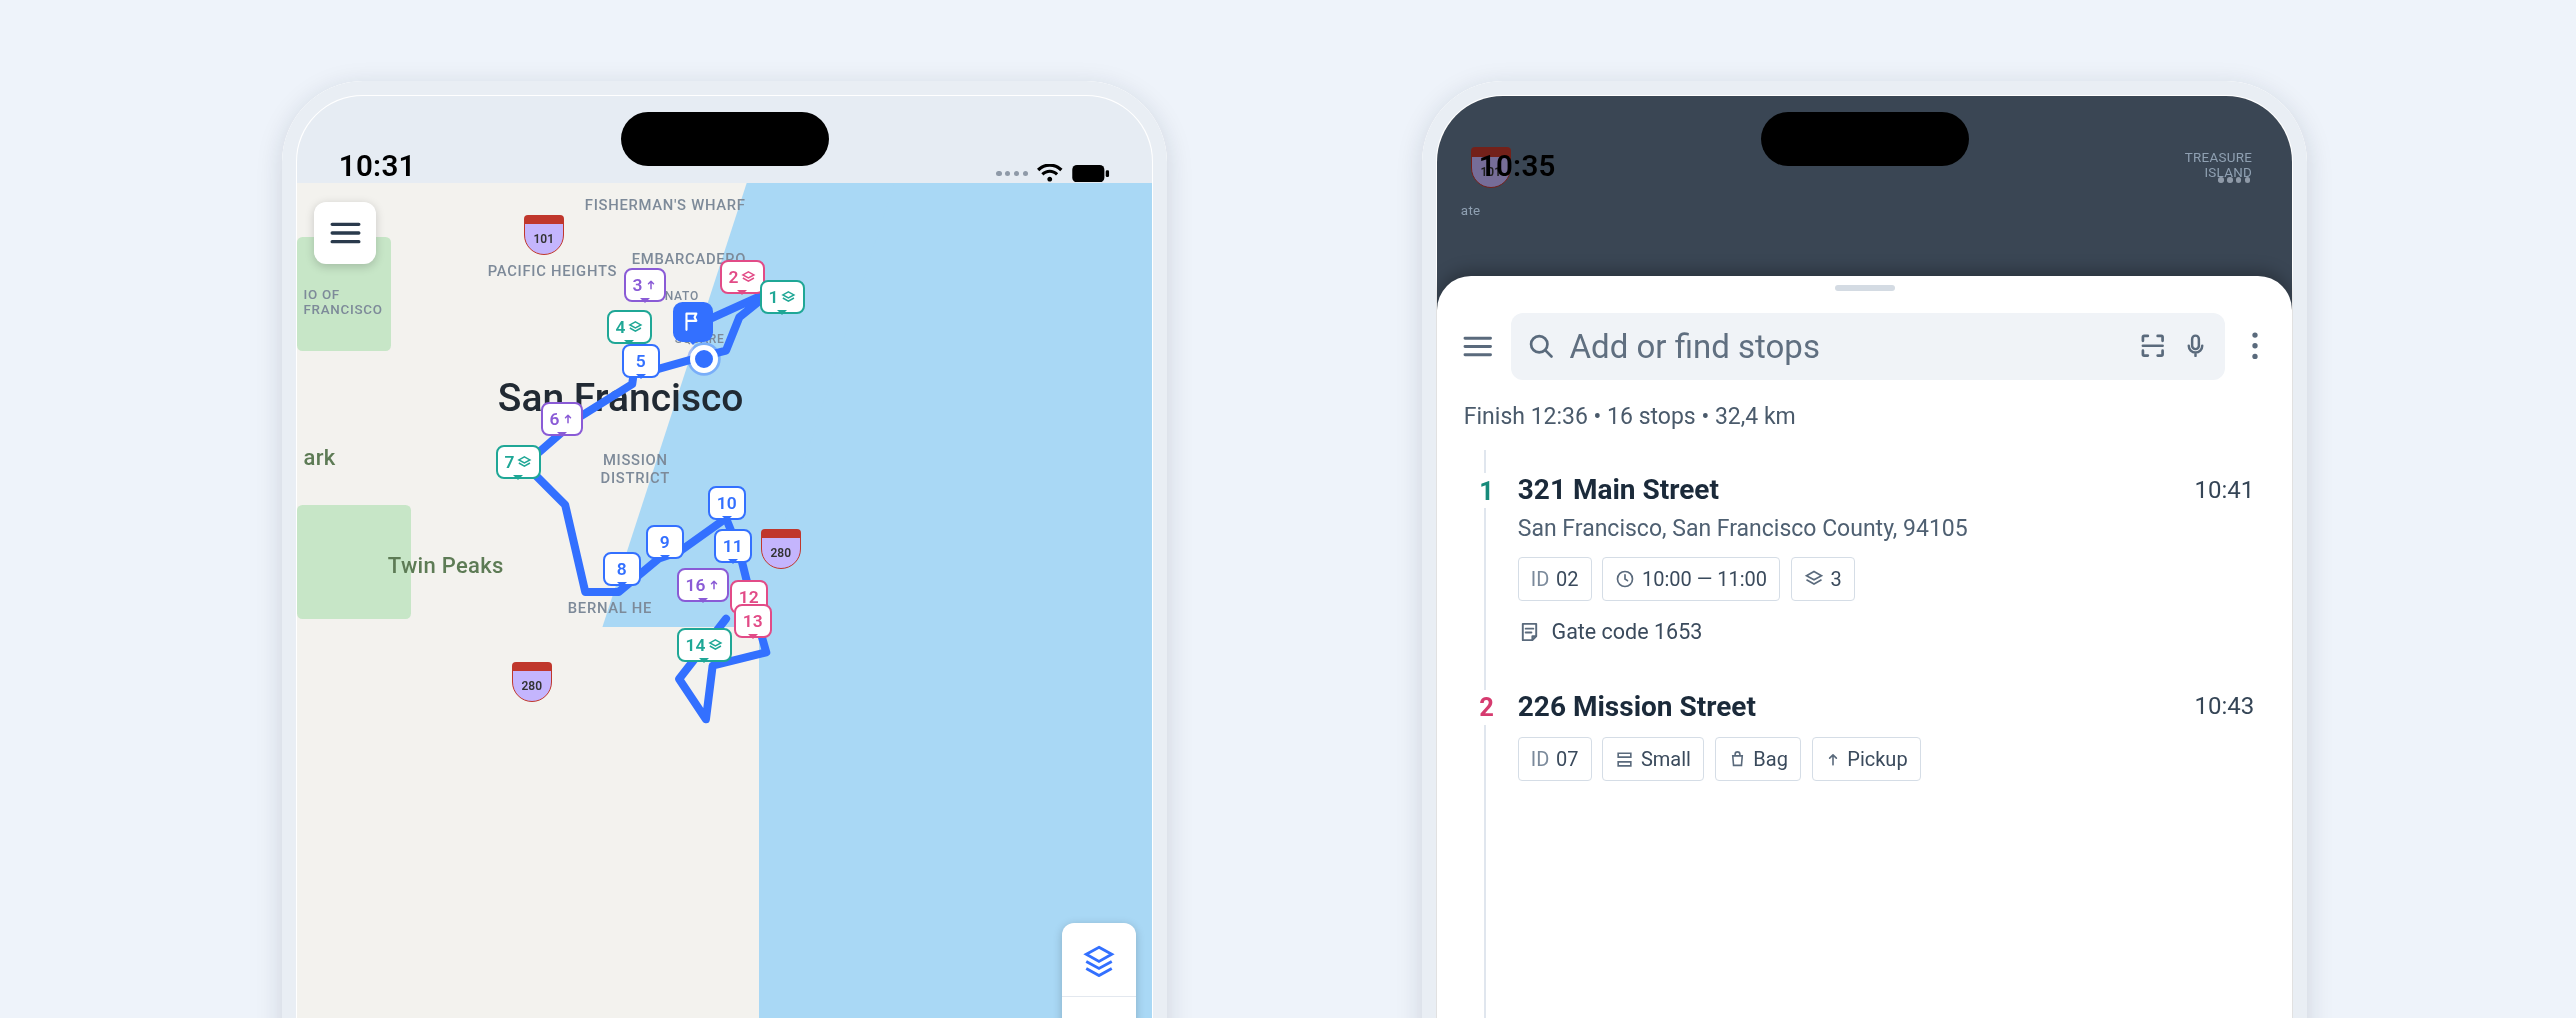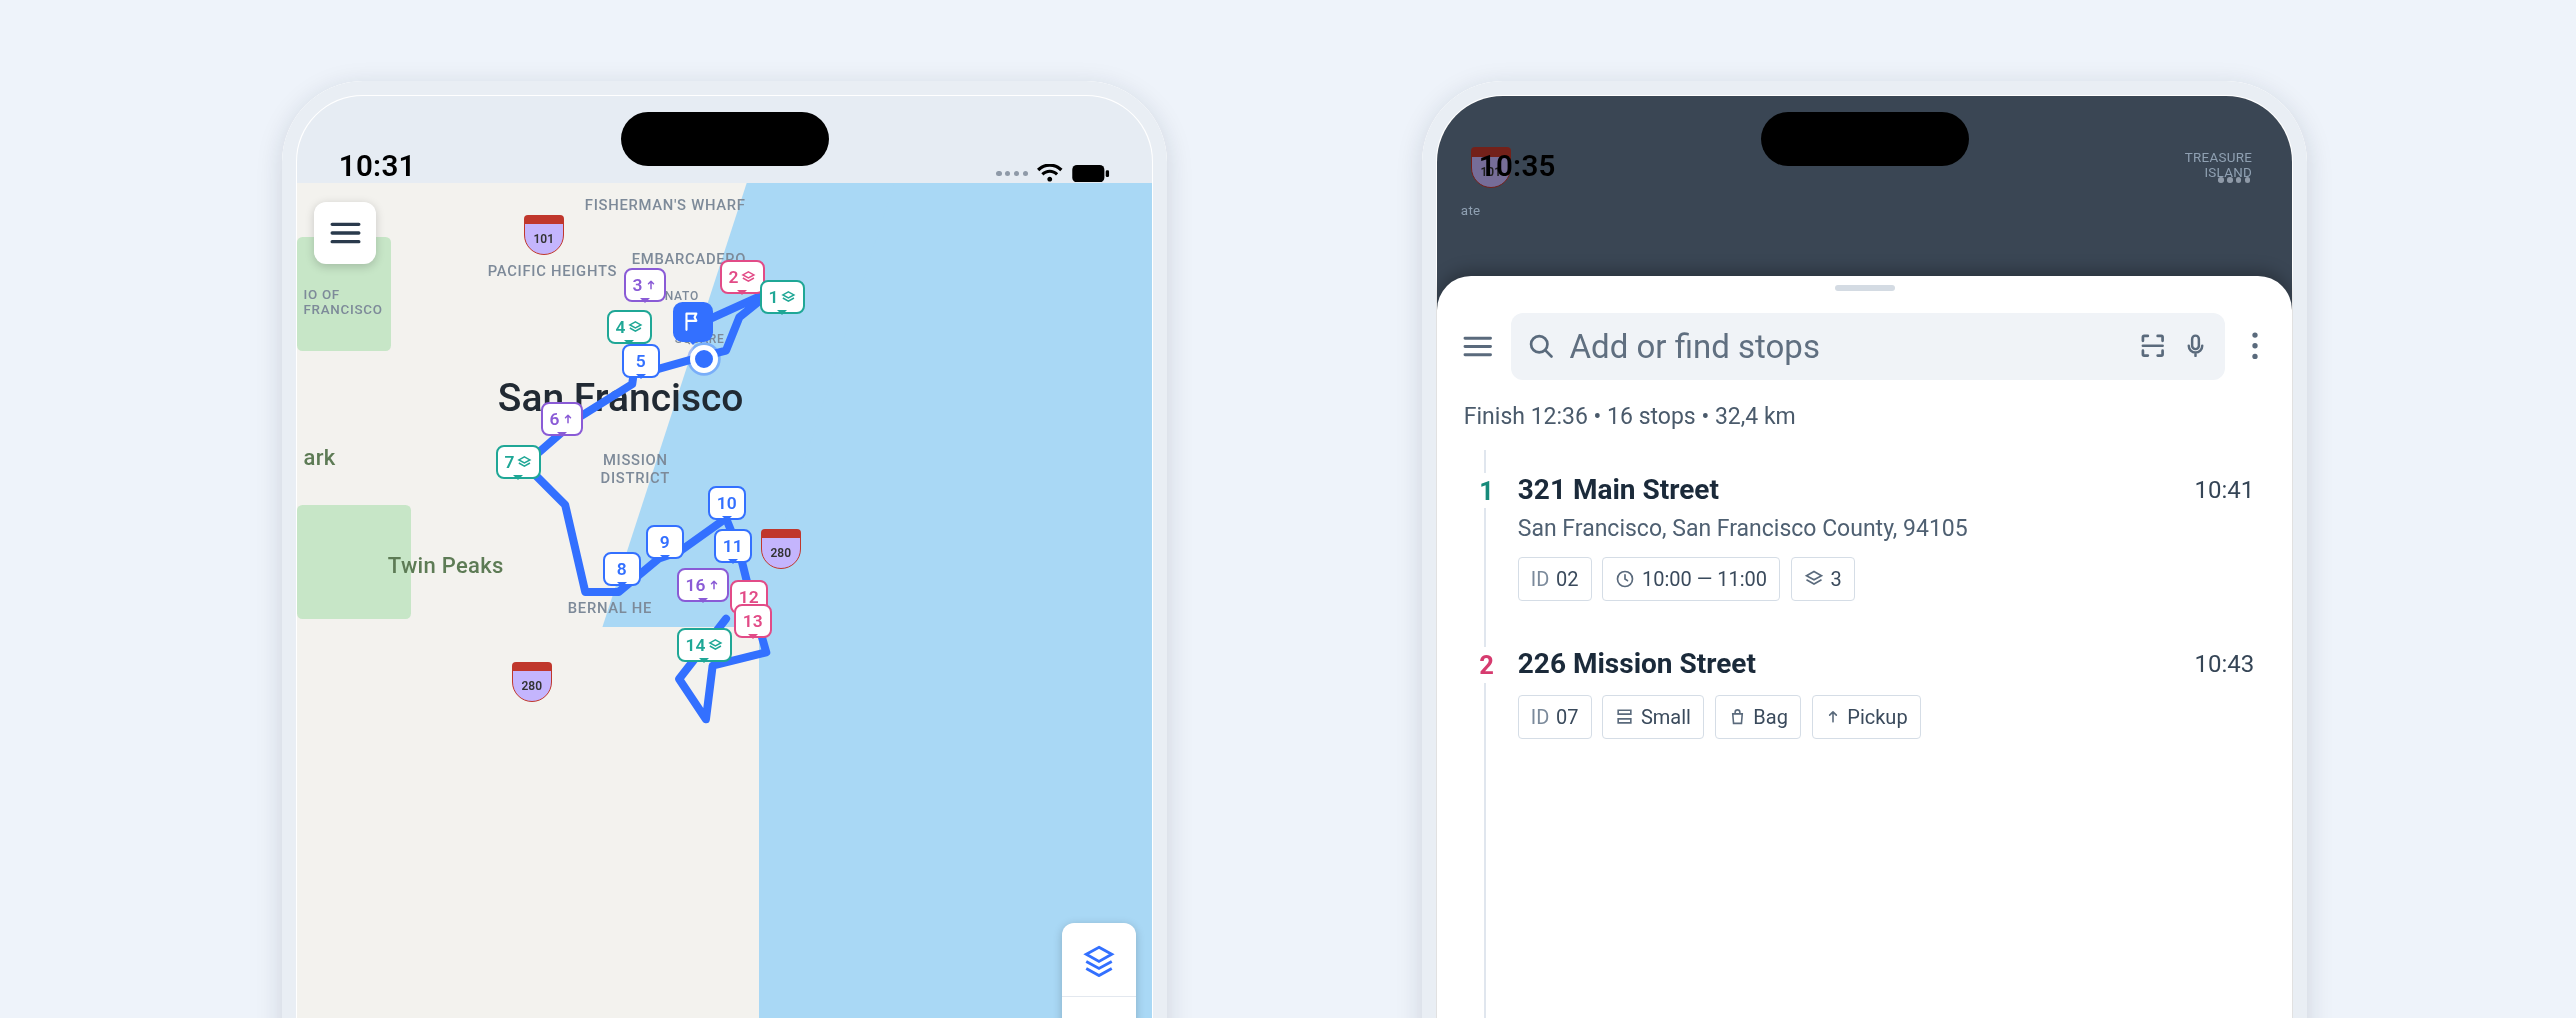--- a/index.html
+++ b/index.html
@@ -343,20 +343,26 @@
                 </svg>
                 <span>10:00 — 11:00</span>
               </span>
               <span class="chip">
                 <svg width="20" height="20" viewBox="0 0 24 24">
                   <path d="M12 3l9 5-9 5-9-5 9-5zM3 13l9 5 9-5" fill="none" stroke="#5a6a7c" stroke-width="2"></path>
                 </svg>
                 <span>3</span>
               </span>
             </div>
+            <div class="noteline">
+              <svg width="23" height="23" viewBox="0 0 24 24">
+                <path d="M5 4h14v13l-4 4H5V4zm10 17v-4h4M8 9h8M8 13h6" fill="none" stroke="#5a6a7c" stroke-width="2" stroke-linecap="round" stroke-linejoin="round"></path>
+              </svg>
+              <span>Gate code 1653</span>
+            </div>
           </div>
           <div class="stop n2">
             <span class="num">2</span>
             <div class="title">226 Mission Street</div>
             <span class="eta">10:43</span>
             <div class="chips">
               <span class="chip">
                 <span class="lab">ID</span>
                 <span>07</span>
               </span>

